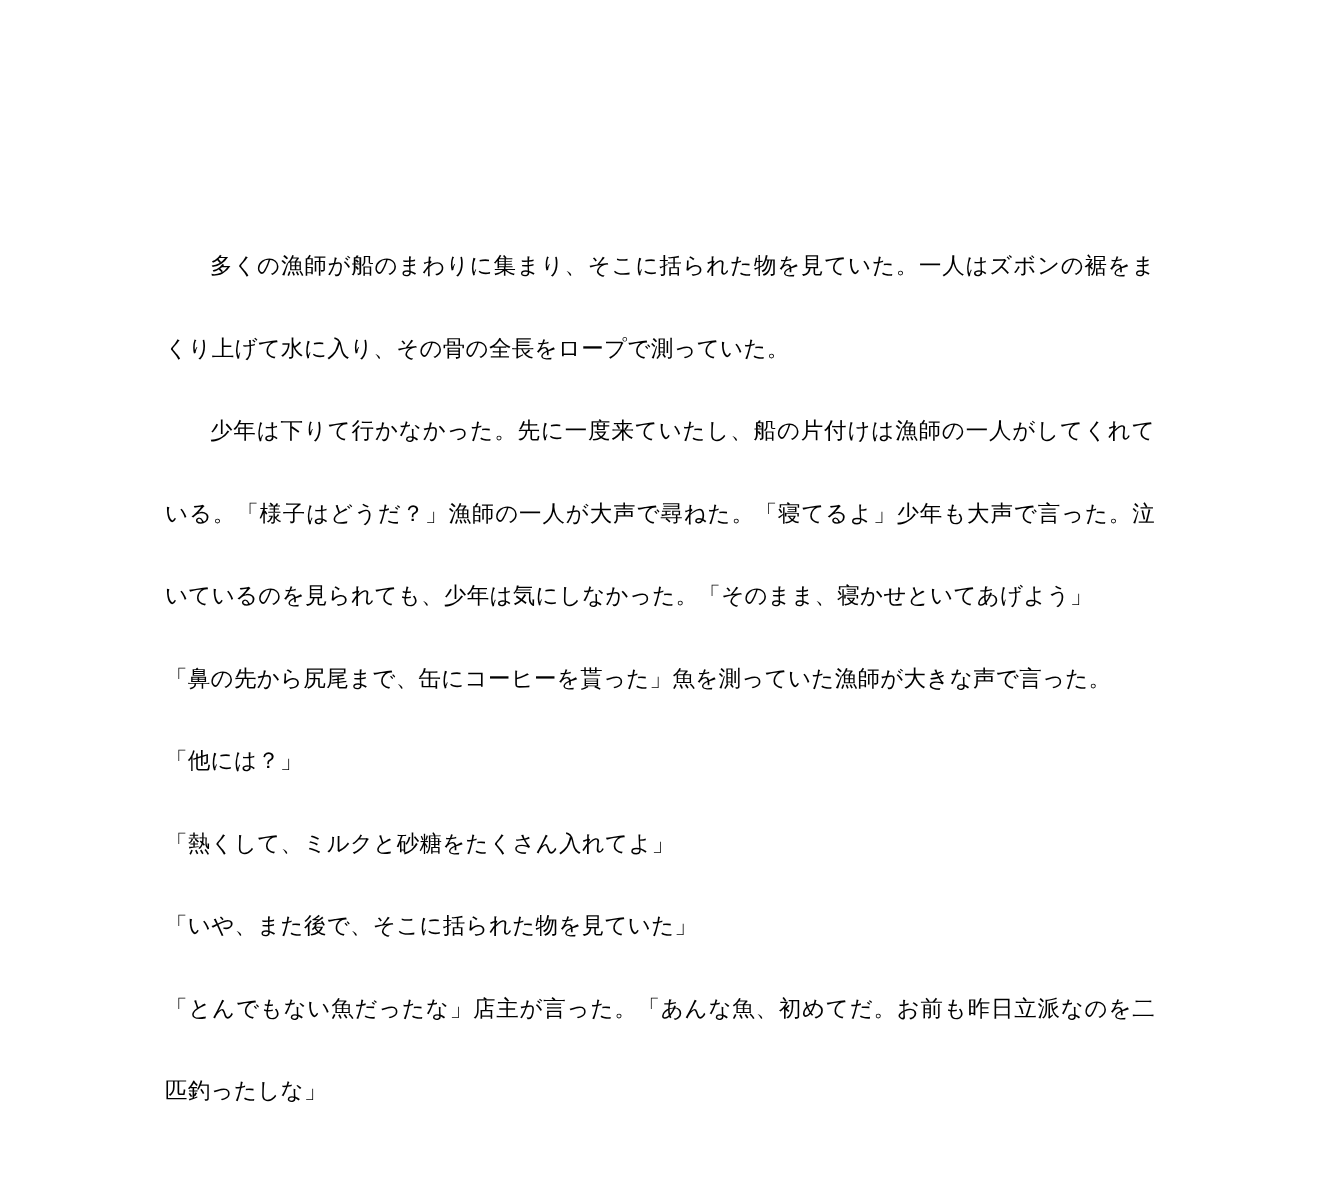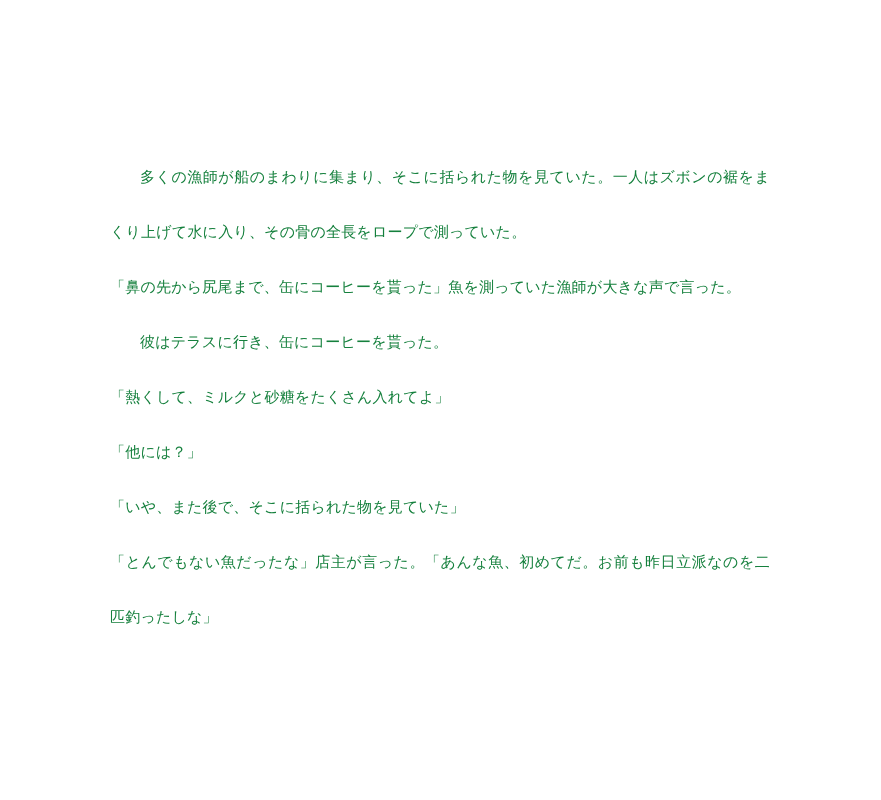--- a/index.html
+++ b/index.html
@@ -21,42 +21,42 @@
     box-sizing: border-box;
   }
   .text-body {
     position: absolute;
     left: 110px;
     top: 150px;
     width: 660px;
   }
   .para {
     margin: 0 0 0 0;
-    color: #15803d;
+    color: #000000;
     font-size: 15px;
     line-height: 55px;
     letter-spacing: 0.2px;
     text-align: justify;
     text-justify: inter-character;
     font-family: "DejaVu Sans", "Liberation Sans", sans-serif;
     white-space: pre-wrap;
     word-break: break-all;
   }
   .para.indent {
     text-indent: 2em;
   }
 </style>
 </head>
 <body>
 
 <div class="page">
   <div class="text-body">
 
     <p class="para indent">多くの漁師が船のまわりに集まり、そこに括られた物を見ていた。一人はズボンの裾をまくり上げて水に入り、その骨の全長をロープで測っていた。</p>
+    <p class="para indent">少年は下りて行かなかった。先に一度来ていたし、船の片付けは漁師の一人がしてくれている。「様子はどうだ？」漁師の一人が大声で尋ねた。「寝てるよ」少年も大声で言った。泣いているのを見られても、少年は気にしなかった。「そのまま、寝かせといてあげよう」</p>
     <p class="para">「鼻の先から尻尾まで、缶にコーヒーを貰った」魚を測っていた漁師が大きな声で言った。</p>
-    <p class="para indent">彼はテラスに行き、缶にコーヒーを貰った。</p>
+    <p class="para">「他には？」</p>
     <p class="para">「熱くして、ミルクと砂糖をたくさん入れてよ」</p>
-    <p class="para">「他には？」</p>
     <p class="para">「いや、また後で、そこに括られた物を見ていた」</p>
     <p class="para">「とんでもない魚だったな」店主が言った。「あんな魚、初めてだ。お前も昨日立派なのを二匹釣ったしな」</p>
 
   </div>
 </div>
 
 </body></html>

